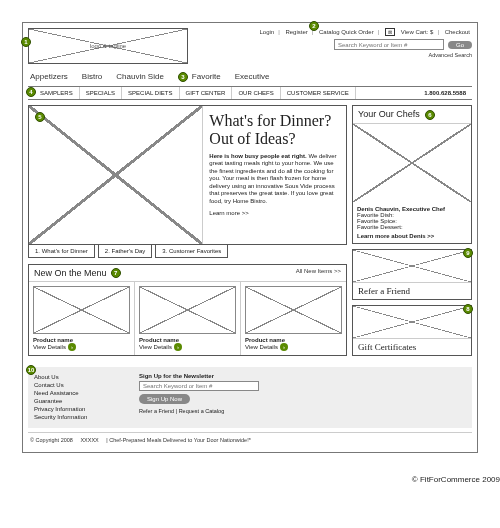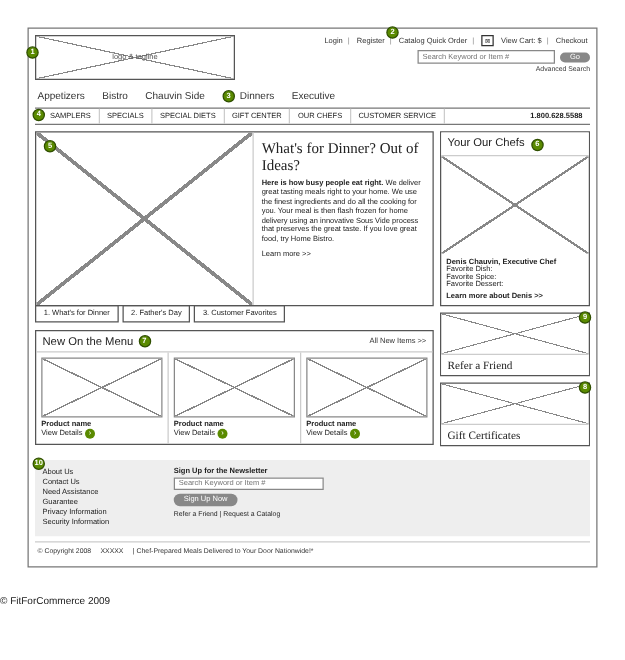--- a/index.html
+++ b/index.html
@@ -24,28 +24,28 @@
   .mainnav .item{padding:1px 0}
   .subnav{border-top:1px solid #777;border-bottom:1px solid #777;margin-top:4px;display:flex;font-size:6px;position:relative}
   .subnav .sitem{padding:3px 6px;border-right:1px solid #ccc;white-space:nowrap}
   .subnav .phone{margin-left:auto;border-right:none;font-weight:bold}
   .content{display:flex;margin-top:5px;gap:5px}
   .left{flex:1}
   .side{width:120px}
   .hero{border:1px solid #555;height:140px;display:flex;position:relative}
   .heroimg{width:55%;border-right:1px solid #ccc}
   .herotxt{flex:1;padding:6px;font-size:6px}
-  .herotxt h2{font-family:Georgia,serif;font-size:12px;font-weight:normal;margin-bottom:4px;line-height:1.15}
+  .herotxt h2{font-family:Georgia,serif;font-size:16px;font-weight:normal;margin-bottom:4px;line-height:1.15}
   .herotxt .lead{font-weight:bold;font-size:6px}
   .herotxt p{margin-top:1px;line-height:1.25}
   .learn{margin-top:5px;font-size:6px}
   .tabs{display:flex;margin-top:-1px}
   .tabs .tab{border:1px solid #555;border-top:1px solid #555;padding:3px 6px;font-size:6px;background:#fff;margin-right:3px}
   .panel{border:1px solid #555;margin-top:6px;position:relative}
-  .panel-hd{display:flex;align-items:center;padding:3px 5px;font-family:Georgia,serif;font-size:9px;border-bottom:1px solid #ccc}
+  .panel-hd{display:flex;padding:3px 5px;font-family:Georgia,serif;font-size:9px;border-bottom:1px solid #ccc}
   .panel-hd .link{margin-left:auto;font-size:6px;font-family:Arial;color:#333}
   .prod-row{display:flex}
   .prod{flex:1;padding:4px;border-right:1px solid #ccc}
   .prod:last-child{border-right:none}
   .prod .thumb{height:48px;border:1px solid #888}
   .prod .pn{margin-top:3px;font-size:6px;font-weight:bold}
   .prod .vd{font-size:6px}
   .arr{display:inline-block;width:8px;height:8px;background:#5a8a00;border-radius:50%;color:#fff;text-align:center;line-height:8px;font-size:6px;margin-left:2px}
   .side .sbox{border:1px solid #555;margin-bottom:5px;position:relative}
   .sbox .shd{padding:3px 5px;font-family:Georgia,serif;font-size:9px;border-bottom:1px solid #ccc;background:#fff}
@@ -56,21 +56,21 @@
   .footer{background:#eee;margin-top:6px;padding:6px;display:flex;position:relative}
   .flinks{font-size:6px;line-height:1.35;width:90px}
   .flinks div{white-space:nowrap}
   .news{margin-left:15px;font-size:6px}
   .news .t{font-weight:bold;margin-bottom:2px}
   .news input{width:120px;height:10px;font-size:6px;padding:0 3px;border:1px solid #888}
   .signup{display:inline-block;margin-top:3px;background:#888;color:#fff;border-radius:7px;padding:2px 8px;font-size:6px;border:none}
   .sublinks{margin-top:4px;font-size:5.5px}
   .legal{border-top:1px solid #ccc;margin-top:4px;padding:4px 2px;font-size:5.5px;color:#333}
   .legal span{margin-right:6px}
-  .credit{text-align:left;font-size:8px;margin:4px 0 6px}
+  .credit{text-align:right;font-size:8px;margin:4px 0 6px}
   .xbox-inner{position:absolute;inset:0;display:flex;align-items:center;justify-content:center;z-index:2}
 </style>
 </head>
 <body>
 
 <div class="page">
   <span class="badge" style="left:-2px;top:14px">1</span>
   <span class="badge" style="left:286px;top:-2px">2</span>
 
   <div class="top">
@@ -92,21 +92,21 @@
       </div>
       <div class="adv">Advanced Search</div>
     </div>
   </div>
 
   <div class="mainnav">
     <span class="item">Appetizers</span>
     <span class="item">Bistro</span>
     <span class="item">Chauvin Side</span>
     <span class="badge" style="position:static;display:inline-block;margin-right:-10px">3</span>
-    <span class="item">Dinners</span>
+    <span class="item">Favorite</span>
     <span class="item">Executive</span>
   </div>
 
   <div class="subnav">
     <span class="badge" style="left:-2px;top:0">4</span>
     <span class="sitem" style="padding-left:12px">SAMPLERS</span>
     <span class="sitem">SPECIALS</span>
     <span class="sitem">SPECIAL DIETS</span>
     <span class="sitem">GIFT CENTER</span>
     <span class="sitem">OUR CHEFS</span>

